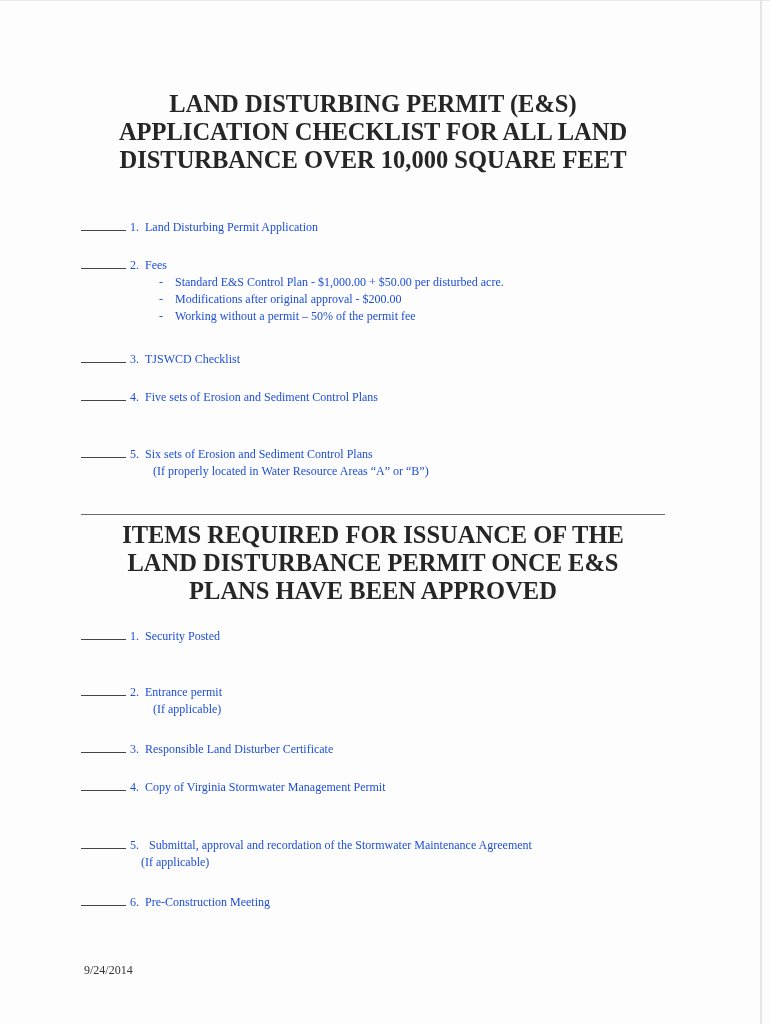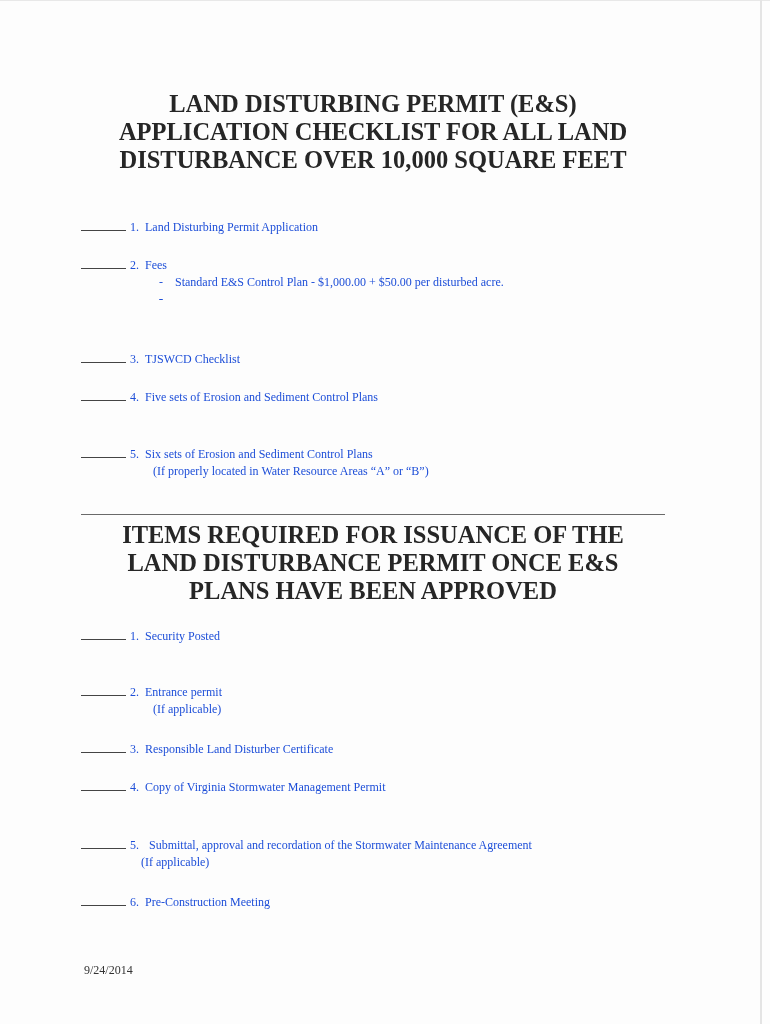--- a/index.html
+++ b/index.html
@@ -41,22 +41,22 @@
 </h1>
 
 <div class="item" style="top:218px;">
   <span class="blank"></span><span class="num">1.</span><span>Land Disturbing Permit Application</span>
 </div>
 
 <div class="item" style="top:256px;">
   <span class="blank"></span><span class="num">2.</span><span>Fees</span>
   <ul class="bullets">
     <li><span class="dash">-</span><span>Standard E&amp;S Control Plan - $1,000.00 + $50.00 per disturbed acre.</span></li>
-    <li><span class="dash">-</span></li>
-    <li><span class="dash">-</span></li>
+    <li><span class="dash">-</span><span>Modifications after original approval - $200.00</span></li>
+    <li><span class="dash">-</span><span>Working without a permit – 50% of the permit fee</span></li>
   </ul>
 </div>
 
 <div class="item" style="top:350px;">
   <span class="blank"></span><span class="num">3.</span><span>TJSWCD Checklist</span>
 </div>
 
 <div class="item" style="top:388px;">
   <span class="blank"></span><span class="num">4.</span><span>Five sets of Erosion and Sediment Control Plans</span>
 </div>

